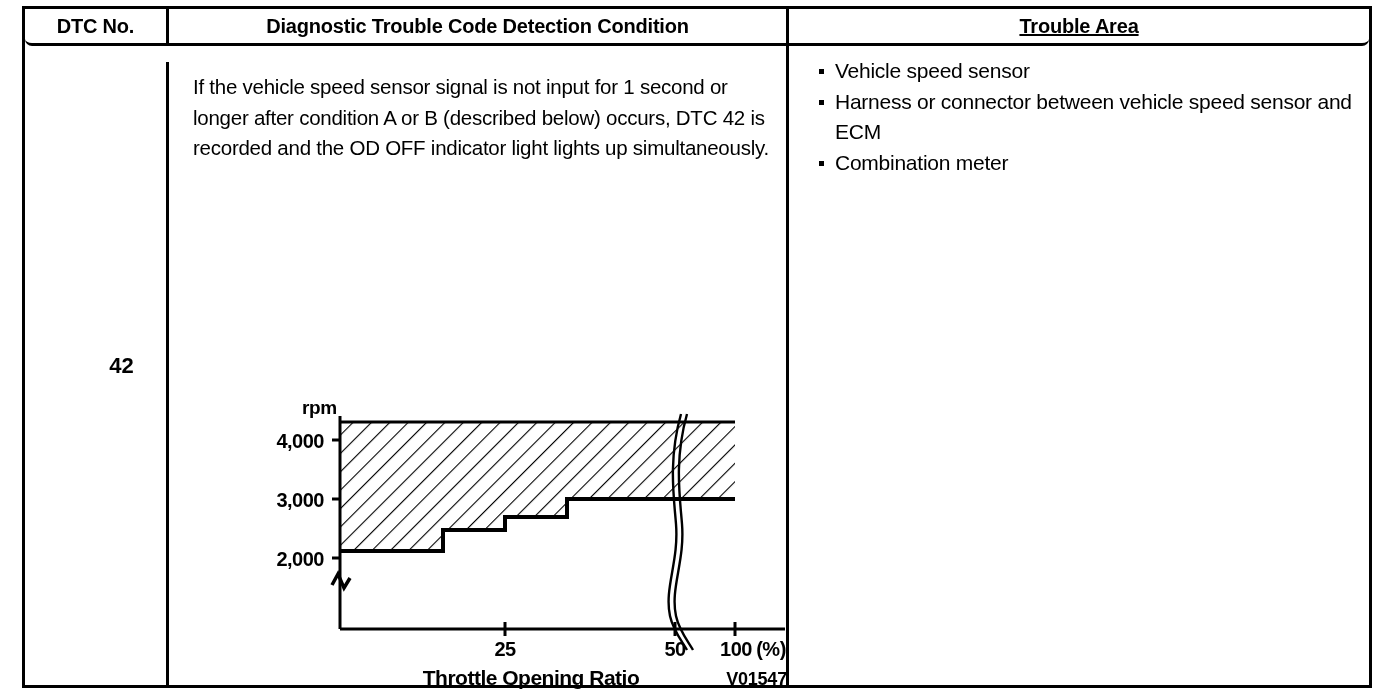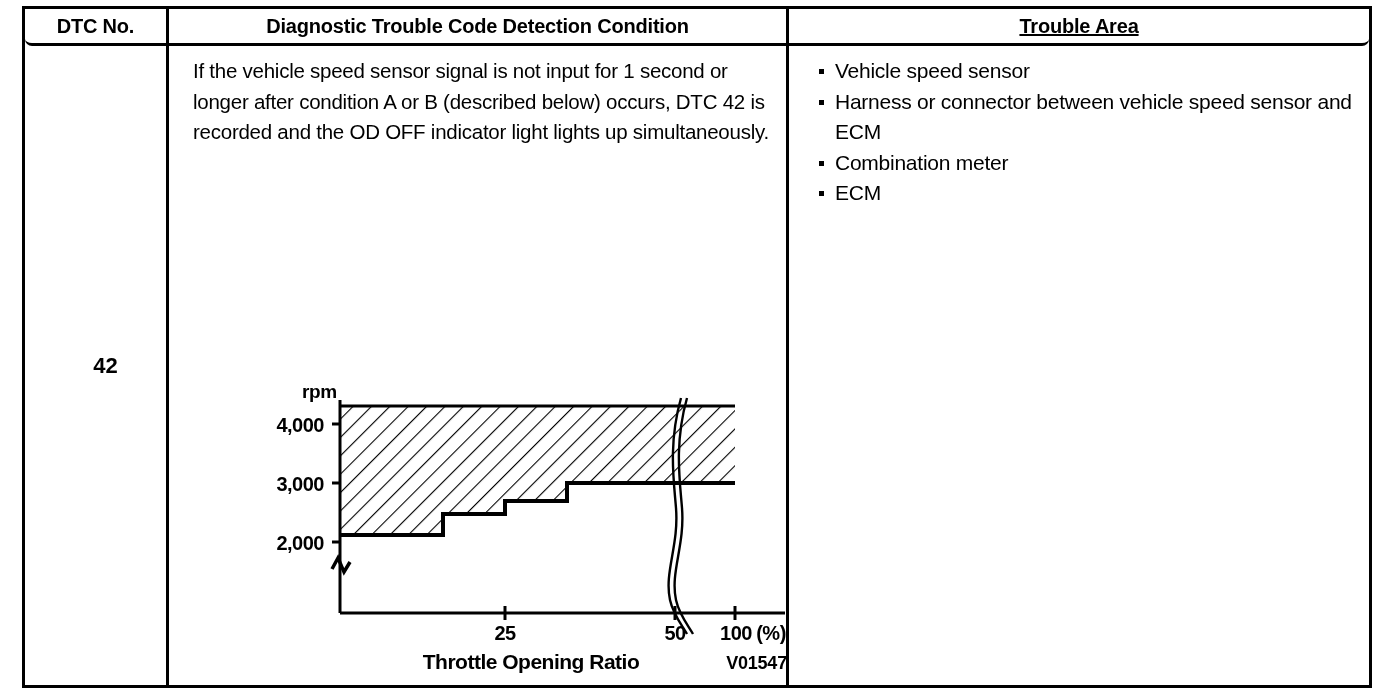--- a/index.html
+++ b/index.html
@@ -67,22 +67,22 @@
     top: 37px;
     width: 100%;
     bottom: 0;
   }
 
   .bcell {
     position: absolute;
     top: 0;
     bottom: 0;
   }
-  .bcell-dtc  { left: 0px;   width: 161px; display: flex; align-items: center; justify-content: center; }
-  .bcell-cond { left: 141px; width: 620px; border-left: 3px solid #000; box-sizing: border-box; }
+  .bcell-dtc  { left: 16px;   width: 161px; display: flex; align-items: center; justify-content: center; }
+  .bcell-cond { left: 141px; width: 620px; border-left: 3px solid #000; box-sizing: border-box; margin-top: 16px; }
   .bcell-area { left: 761px; width: 583px; border-left: 3px solid #000; box-sizing: border-box; }
 
   .dtc-number {
     font-size: 22px;
     font-weight: bold;
   }
 
   
   .para {
     position: absolute;
@@ -230,19 +230,18 @@
           <div class="figure-id">V01547</div>
         </div>
 
       </div>
 
       <div class="bcell bcell-area">
         <ul class="blist area-bullets">
           <li>Vehicle speed sensor</li>
           <li>Harness or connector between vehicle speed sensor and ECM</li>
           <li>Combination meter</li>
-          <li>ECM</li>
         </ul>
       </div>
 
     </div>
   </div>
 </div>
 
 </body></html>

